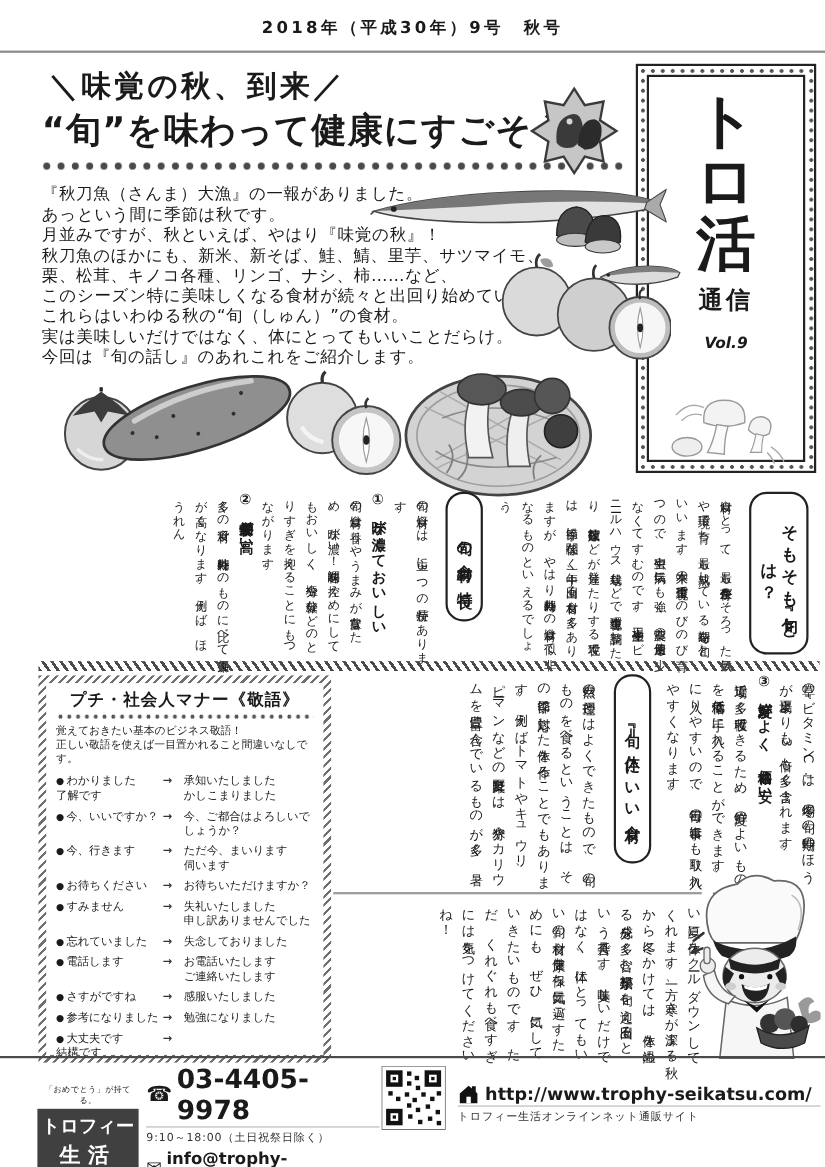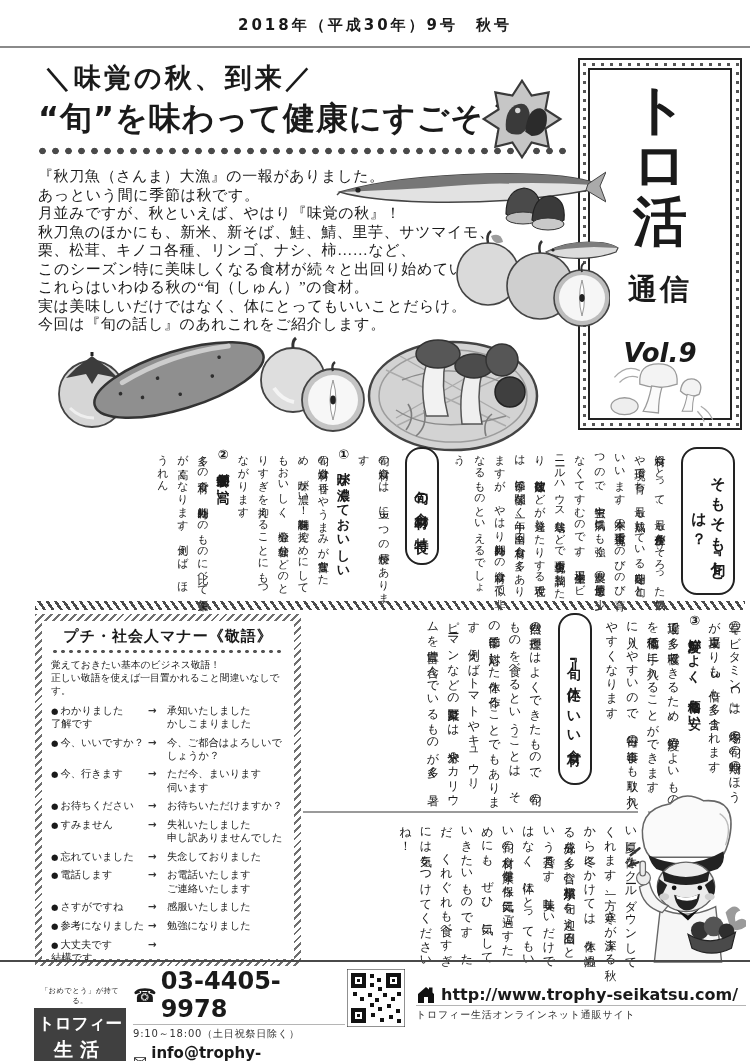--- a/index.html
+++ b/index.html
@@ -14,25 +14,25 @@
   .title-main{top:97px;left:38px;font-size:32px;font-weight:bold;letter-spacing:1px;}
   .dotted-rule{top:146px;left:36px;width:532px;height:10px;
     background-image:radial-gradient(circle,#4a4a4a 3px,transparent 3.6px);
     background-size:13px 10px;background-repeat:repeat-x;}
   
   .banner{top:58px;left:578px;width:164px;height:372px;border:2.5px solid #222;box-sizing:border-box;
     background-image:radial-gradient(circle,#555 1.5px,transparent 2px);background-size:9px 9px;padding:8px;}
   .banner-inner{background:#fff;border:2px solid #222;height:100%;box-sizing:border-box;
     display:flex;flex-direction:column;align-items:center;padding-top:12px;position:relative;}
   .banner-char{font-size:54px;font-weight:bold;line-height:1.04;}
-  .banner-sub{font-size:29px;font-weight:bold;letter-spacing:3px;margin-top:20px;}
-  .banner-vol{font-size:26px;font-weight:bold;margin-top:28px;font-style:italic;}
+  .banner-sub{font-size:22px;font-weight:bold;letter-spacing:3px;margin-top:8px;}
+  .banner-vol{font-size:14px;font-weight:bold;margin-top:16px;font-style:italic;}
   .banner-art{position:absolute;bottom:-6px;left:6px;}
   
-  .intro{top:167px;left:38px;width:548px;font-size:15px;line-height:18.5px;letter-spacing:0.6px;font-family:Liberation Serif, serif;}
+  .intro{top:167px;left:38px;width:548px;font-size:15px;line-height:18.5px;letter-spacing:0.6px;}
   
   .vflow{writing-mode:vertical-rl;text-orientation:mixed;}
   .vp{font-size:11px;line-height:20px;letter-spacing:0.4px;}
   .vp13{font-size:12px;line-height:20.5px;letter-spacing:0.6px;}
   .vhead{border:2px solid #222;border-radius:16px;font-weight:bold;font-size:15px;letter-spacing:3px;
     padding:10px 6px;margin:0 10px 0 12px;text-align:center;box-sizing:border-box;}
   .vsub{font-weight:bold;font-size:13px;line-height:20.5px;letter-spacing:0.6px;}
   .mid-section{top:447px;left:35px;width:710px;height:152px;}
   .band-top{top:613px;left:303px;width:442px;height:196px;}
   .band-bottom{top:818px;left:303px;width:338px;height:146px;}

